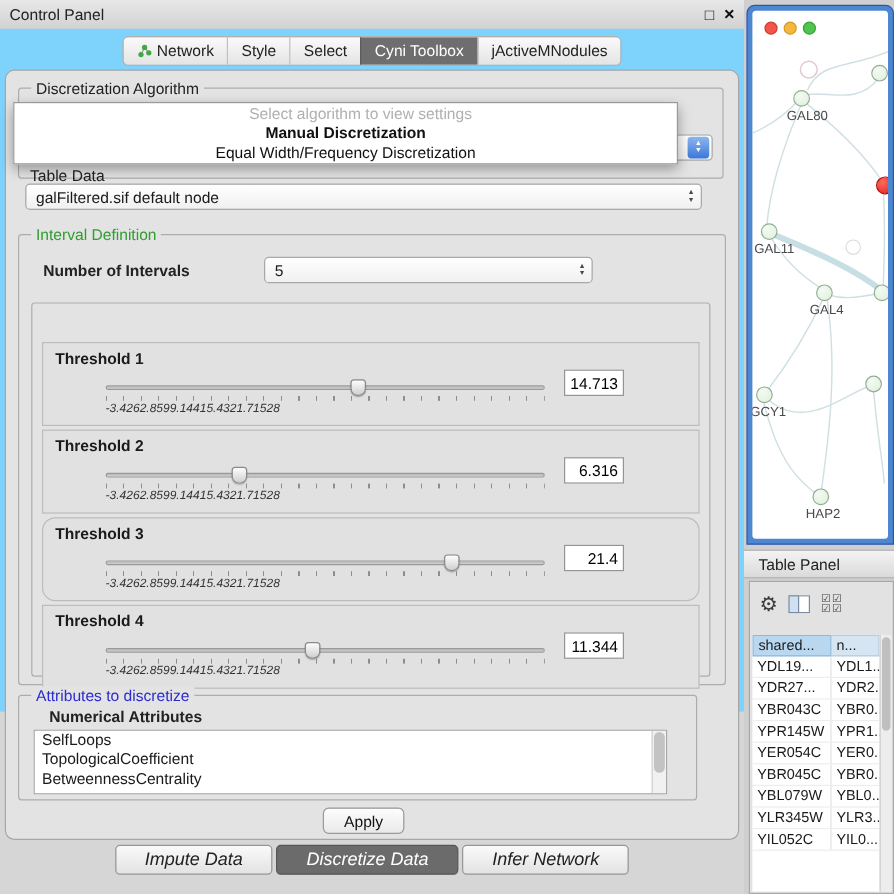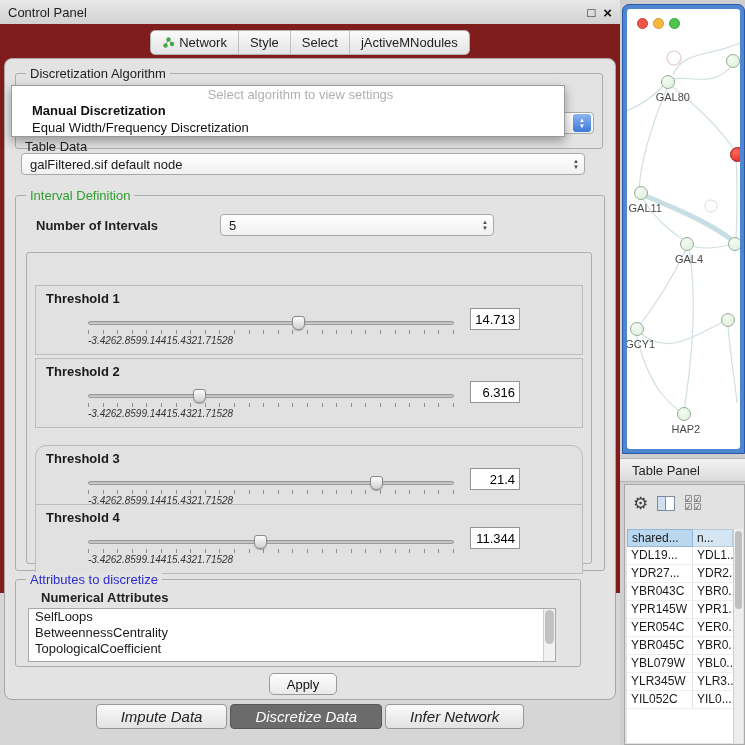--- a/index.html
+++ b/index.html
@@ -1,21 +1,21 @@
 <!DOCTYPE html>
 <html><head>
 <meta charset="utf-8">
 <style>
   * { margin:0; padding:0; box-sizing:border-box; }
   html,body { width:745px; height:745px; overflow:hidden; }
   body { font-family:"Liberation Sans", sans-serif; font-size:13px; color:#1a1a1a; background:#d6d6d6; }
   .page { position:relative; width:745px; height:745px; }
 
   
-  .control-panel { position:absolute; left:0; top:0; width:620px; height:593px; background:#7f1d1d; }
+  .control-panel { position:absolute; left:0; top:0; width:620px; height:593px; background:#7dd3fc; }
   .cp-titlebar { position:absolute; left:0; top:0; width:620px; height:24px; display:flex; align-items:center;
                  padding:0 8px; background:linear-gradient(#e8e8e8,#d2d2d2); }
   .cp-title { font-size:13px; color:#222; }
   .cp-icons { margin-left:auto; display:flex; gap:8px; align-items:center; }
   .cp-icons span { cursor:default; font-size:13px; color:#111; }
   .cp-icons .x { font-weight:bold; font-size:15px; }
 
   .top-tabs { position:absolute; left:0; top:30px; width:620px; display:flex; justify-content:center; }
   .tab-strip { display:flex; align-items:stretch; border:1px solid #b2b2b2; border-radius:5px;
                background:linear-gradient(#fafafa,#e4e4e4); overflow:hidden; }
@@ -44,34 +44,34 @@
   .stepper.blue { background:linear-gradient(#8cb6f0,#3c78d8); color:#fff; border-radius:3px;
                   width:18px; height:18px; margin-right:2px; }
 
   
   .disc-group { left:10px; top:14px; width:588px; height:76px; }
   .algo-combo { left:18px; top:38px; width:560px; }
 
   .popup { position:absolute; left:6px; top:26px; width:554px; height:52px; background:#ffffff;
            border:1px solid #9a9a9a; box-shadow:0 4px 10px rgba(0,0,0,0.35); z-index:20; }
   .popup-prompt { text-align:center; color:#b0b0b0; font-size:13px; padding-top:1px;margin-left:25px; }
-  .popup-opt { font-size:13px; padding:1px 20px; color:#111; }
+  .popup-opt { font-size:13px; padding:1px 4px; color:#111;text-align:center; }
   .popup-opt.bold { font-weight:bold; }
 
   .table-data-label { left:20px; top:80px; }
   .table-data-combo { left:16px; top:94px; width:564px;gap:24px; }
 
   .interval-group { left:10px; top:136px; width:590px; height:376px; }
   .noi-label { left:20px; top:22px; }
   .noi-combo { left:204px; top:18px; width:274px; }
   .thr-group { position:absolute; left:10px; top:56px; width:566px; height:312px; border:1px solid #adadad; border-radius:3px; }
   .thr-group > .group-label { background:#e3e3e3; }
 
   .th-panel { position:absolute; left:8px; width:548px; height:70px; background:#e1e1e1; border:1px solid #bcbcbc;margin-top:20px; }
-  .th1 { top:12px; } .th2 { top:85px; } .th3 { top:172px;border-radius:11px; } .th4 { top:231px; }
+  .th1 { top:12px; } .th2 { top:85px; } .th3 { top:158px;border-radius:11px; } .th4 { top:231px; }
   .th-label { position:absolute; left:10px; top:5px; font-weight:bold; font-size:13px; }
   .th-value { position:absolute; right:62px; top:22px; width:50px; height:22px; background:#fff;
               border:1px solid #949494; font-family:"Liberation Sans", sans-serif; font-size:13px;
               text-align:right; padding:1px 4px; }
   .slider-zone { position:absolute; left:52px; top:35px; width:366px; }
   .track { position:relative; height:4px; background:linear-gradient(#b8b8b8,#d0d0d0);
            border:1px solid #9a9a9a; border-radius:3px; }
   .thumb { position:absolute; top:-6px; width:13px; height:14px; margin-left:-7px;
            background:linear-gradient(#fdfdfd,#cfcfcf); border:1px solid #8a8a8a;
            border-radius:3px 3px 6px 6px; box-shadow:0 1px 1px rgba(0,0,0,.25); }
@@ -159,20 +159,23 @@
             <circle cx="10" cy="8" r="2.2" fill="#43a843"></circle>
           </svg>
           <span>Network</span>
         </div>
         <div class="tab">
             <span>Style</span>
           </div>
         <div class="tab">
             <span>Select</span>
           </div>
+        <div class="tab selected">
+            <span>Cyni Toolbox</span>
+          </div>
         <div class="tab">
             <span>jActiveMNodules</span>
           </div>
       </div>
     </div>
 
     <div class="content">
 
       <div class="group disc-group">
         <span class="group-label plain">Discretization Algorithm</span>
@@ -291,22 +294,22 @@
           </div>
 
         </div>
       </div>
 
       <div class="group attr-group">
         <span class="group-label blue">Attributes to discretize</span>
         <div class="label bold attr-subtitle">Numerical Attributes</div>
         <div class="attr-list">
           <div class="attr-item">SelfLoops</div>
+          <div class="attr-item">TopologicalCoefficient</div>
           <div class="attr-item">BetweennessCentrality</div>
-          <div class="attr-item">TopologicalCoefficient</div>
           <div class="attr-scrollbar">
               <div class="attr-thumb"></div>
             </div>
         </div>
       </div>
 
       <button class="apply-btn">Apply</button>
     </div>
 
     <div class="bottom-tabs">

